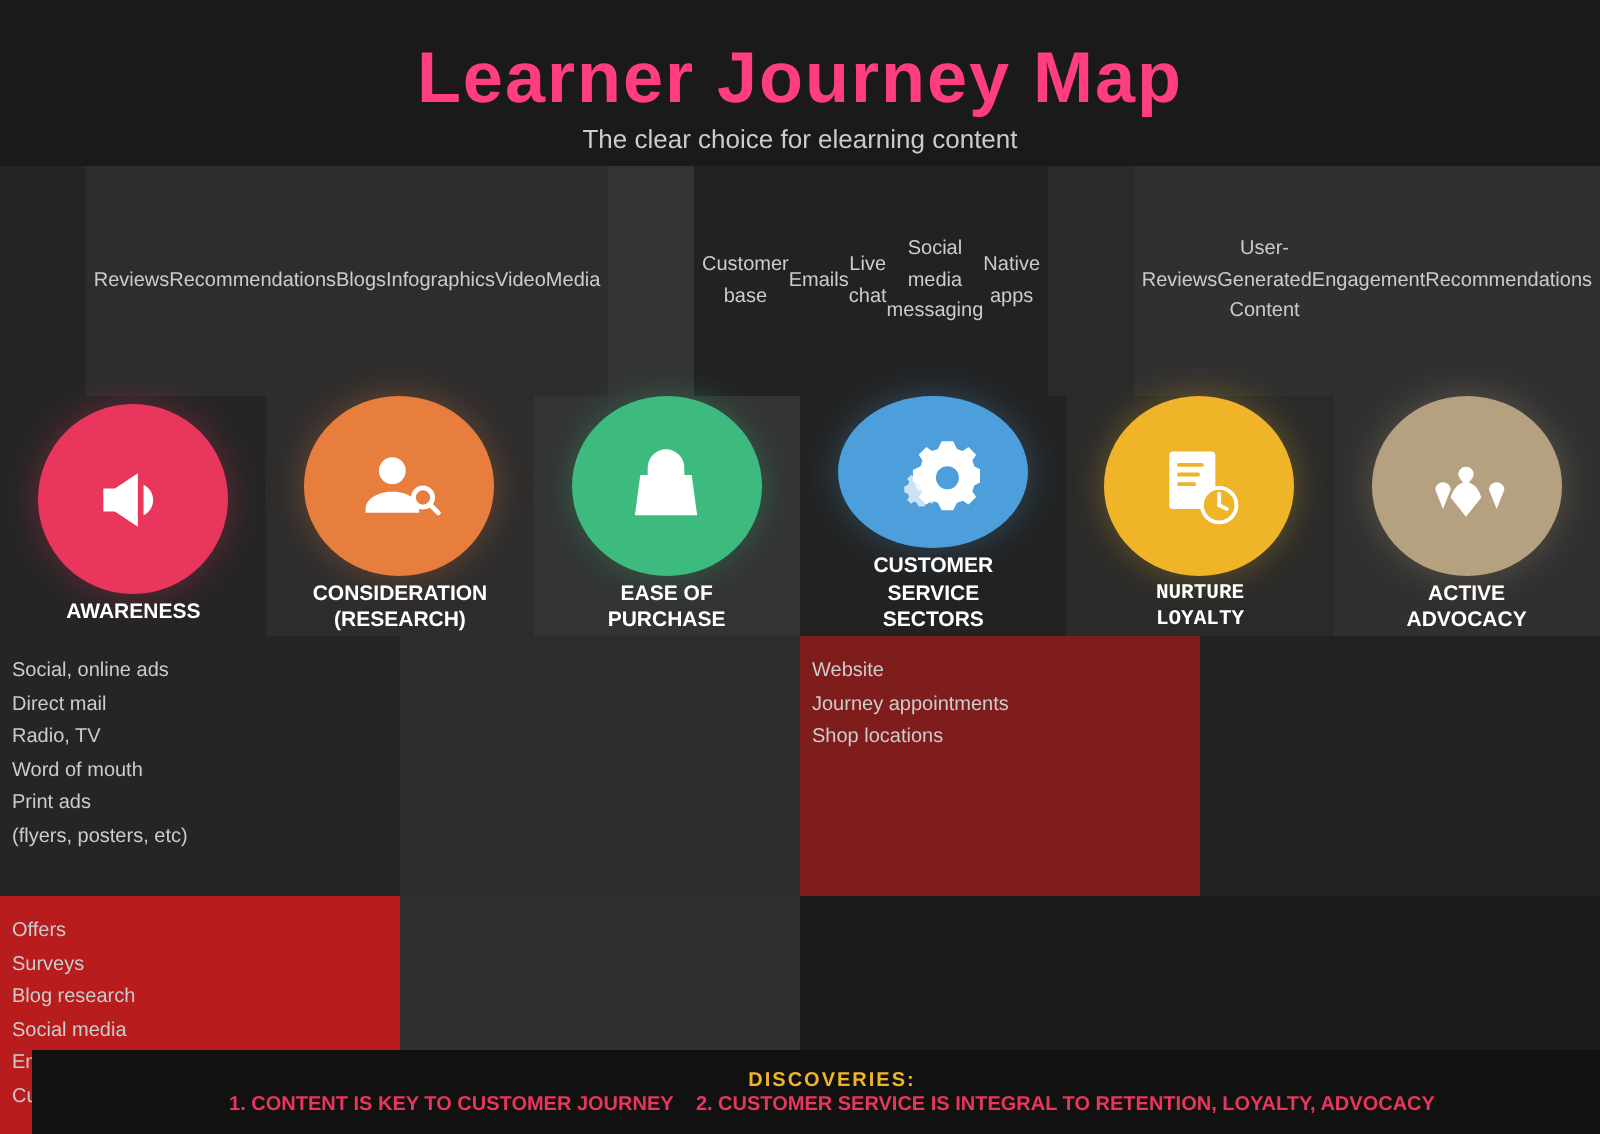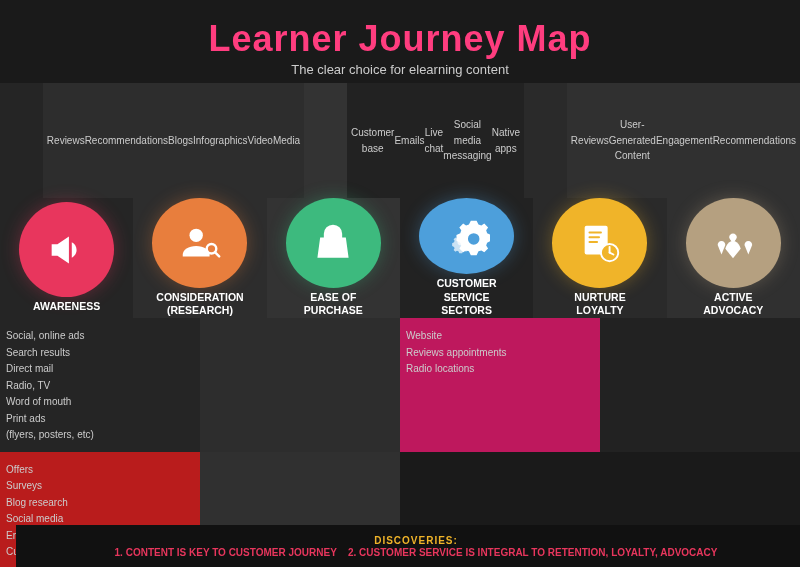--- a/index.html
+++ b/index.html
@@ -211,21 +211,21 @@
         <circle cx="18" cy="30" r="4" fill="white" opacity="0.7"></circle>
         <path fill="white" opacity="0.7" d="M16 24l-1 2-1.5.5-1.5-1-2 2 1 1.5-.5 1.5-2 1v3l2 1 .5 1.5-1 1.5 2 2 1.5-1 1.5.5 1 2h3l1-2 1.5-.5 1.5 1 2-2-1-1.5.5-1.5 2-1v-3l-2-1-.5-1.5 1-1.5-2-2-1.5 1L19 24h-3z"></path>
       </svg>
         </div>
         <div class="stage-name">
           <div>CUSTOMER</div>
           <div>SERVICE</div>
           <div>SECTORS</div>
         </div>
       </div>
-      <div class="circle-cell" style="background: rgb(42, 42, 42); width: 100%;">
+      <div class="circle-cell" style="background: rgb(42, 42, 42); width: 100%; font-family: Liberation Mono, monospace;">
         <div class="circ" style="background: rgb(240, 180, 41); box-shadow: rgba(240, 180, 41, 0.333) 0px 0px 18px;">
           <svg viewBox="0 0 48 48" width="46" height="46">
         <rect x="8" y="6" width="24" height="30" rx="2" fill="white"></rect>
         <rect x="12" y="12" width="14" height="2" rx="1" fill="#f0b429"></rect>
         <rect x="12" y="17" width="12" height="2" rx="1" fill="#f0b429"></rect>
         <rect x="12" y="22" width="10" height="2" rx="1" fill="#f0b429"></rect>
         <circle cx="34" cy="34" r="9" fill="#f0b429" stroke="white" stroke-width="2"></circle>
         <line x1="34" y1="28" x2="34" y2="34" stroke="white" stroke-width="2" stroke-linecap="round"></line>
         <line x1="34" y1="34" x2="38" y2="36" stroke="white" stroke-width="2" stroke-linecap="round"></line>
       </svg>
@@ -248,32 +248,31 @@
           <div>ACTIVE</div>
           <div>ADVOCACY</div>
         </div>
       </div>
     </div>
 
   <div class="layout" id="lower-row" style="display: grid; grid-template-columns: repeat(4, 1fr); width: 800px;">
 
   <div class="bottom-cell" style="background: rgb(37, 37, 37);">
         <div>Social, online ads</div>
-        <div>Search results</div>
         <div>Direct mail</div>
         <div>Radio, TV</div>
         <div>Word of mouth</div>
         <div>Print ads</div>
         <div>(flyers, posters, etc)</div>
       </div>
       <div class="bottom-cell" style="background: rgb(45, 45, 45);"></div>
-      <div class="bottom-cell" style="background: #be185d;">
+      <div class="bottom-cell" style="background: #7f1d1d;">
         <div>Website</div>
-        <div>Reviews appointments</div>
-        <div>Radio locations</div>
+        <div>Journey appointments</div>
+        <div>Shop locations</div>
       </div>
       <div class="bottom-cell" style="background: rgb(34, 34, 34);"></div>
       <div class="bottom-cell" style="background: #b91c1c;">
         <div>Offers</div>
         <div>Surveys</div>
         <div>Blog research</div>
         <div>Social media</div>
         <div>Emails</div>
         <div>Customer service</div>
       </div>

